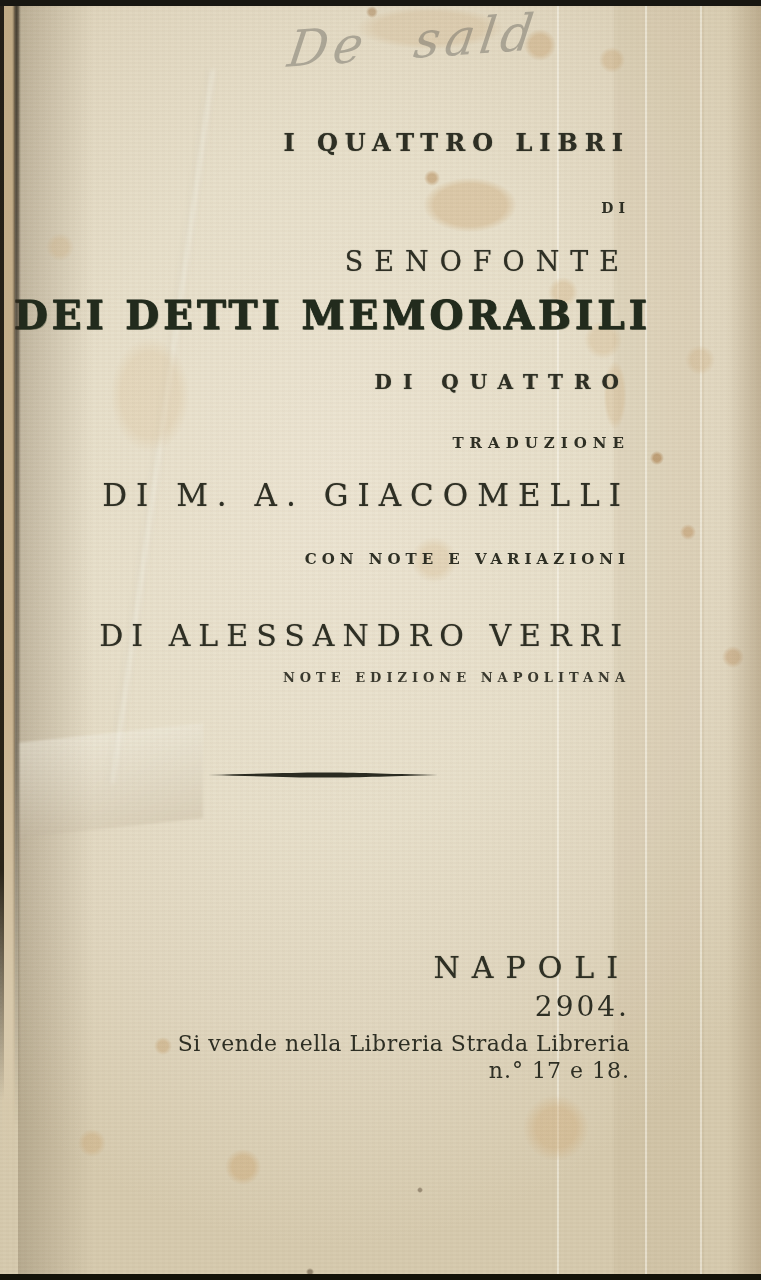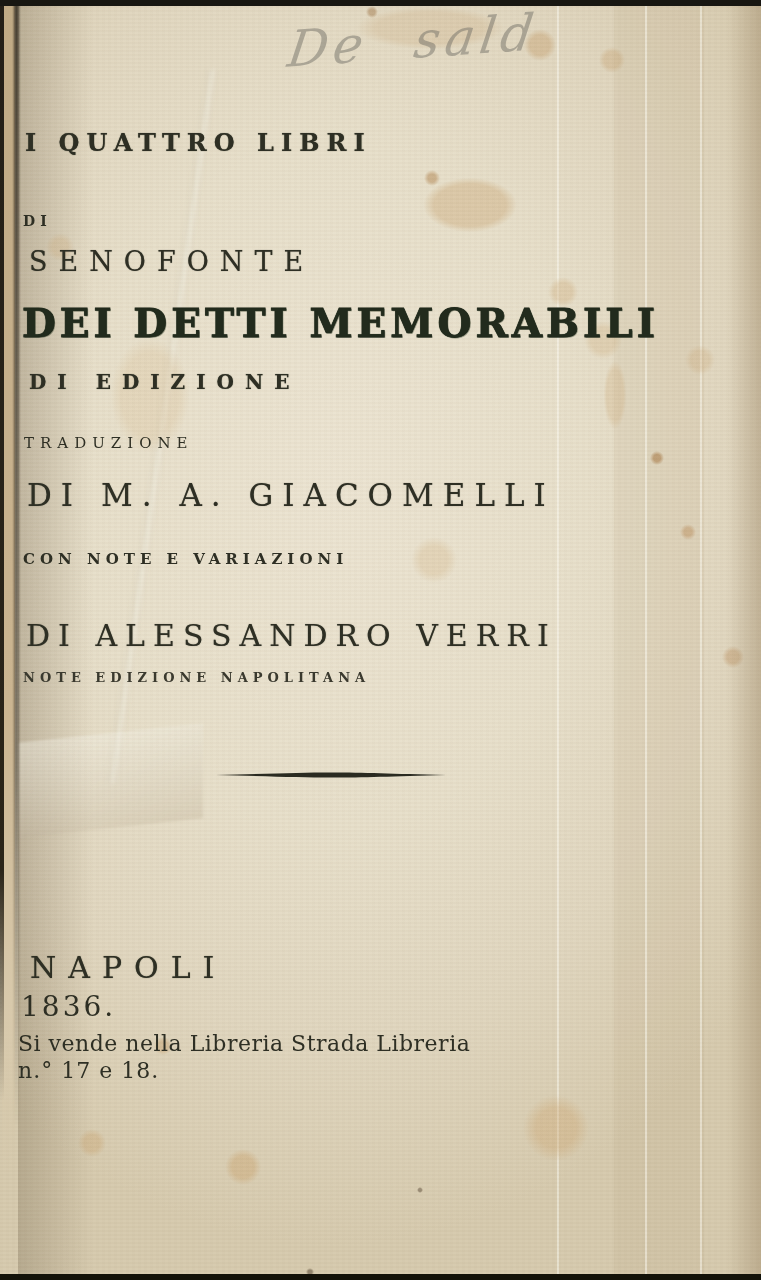--- a/index.html
+++ b/index.html
@@ -58,39 +58,39 @@
     radial-gradient(ellipse 48px 70px at 150px 395px, rgba(218,194,155,.32) 0 60%, transparent 82%),
     radial-gradient(circle at 556px 1128px, rgba(205,165,110,.36) 0 20px, transparent 33px),
     radial-gradient(circle at 243px 1167px, rgba(200,158,100,.38) 0 11px, transparent 18px),
     radial-gradient(circle at 92px 1143px, rgba(200,158,100,.32) 0 8px, transparent 14px),
     radial-gradient(circle at 163px 1046px, rgba(190,148,90,.36) 0 5px, transparent 9px),
     radial-gradient(circle at 420px 1190px, rgba(90,75,55,.5) 0 1.5px, transparent 3px),
     radial-gradient(circle at 310px 1272px, rgba(80,65,45,.5) 0 2px, transparent 4px),
     radial-gradient(ellipse 90px 26px at 430px 28px, rgba(196,158,108,.22) 0 60%, transparent 82%),
     radial-gradient(circle at 372px 12px, rgba(150,105,55,.42) 0 3px, transparent 6px);}
   
-  .col{position:absolute;left:10px;width:620px;text-align:left;color:#2e2f24;margin-left:8px;}
+  .col{position:absolute;left:10px;width:620px;text-align:right;color:#2e2f24;}
   .line{position:absolute;left:0;right:0;white-space:nowrap;}
   .inscription{
     position:absolute;left:288px;top:6px;width:420px;
     font-style:italic;font-size:50px;color:rgba(110,108,100,.48);
     transform:rotate(-4deg) skewX(-12deg);letter-spacing:5px;word-spacing:26px;
     white-space:nowrap;
   }
   .series{top:128px;font-size:24px;font-weight:bold;letter-spacing:7px;text-indent:7px;
     text-shadow:0 0 1px rgba(40,45,30,.8);}
-  .prep{top:213px;font-size:14px;font-weight:bold;letter-spacing:5px;text-indent:5px;}
+  .prep{top:200px;font-size:14px;font-weight:bold;letter-spacing:5px;text-indent:5px;}
   .author{top:246px;font-size:27px;letter-spacing:11px;text-indent:11px;
     text-shadow:0 0 1px rgba(46,47,36,.6);}
-  .main-title{top:300px;font-size:39px;font-weight:bold;letter-spacing:4px;text-indent:4px;
+  .main-title{top:292px;font-size:39px;font-weight:bold;letter-spacing:4px;text-indent:4px;
     color:#222b1d;-webkit-text-stroke:0.8px #222b1d;
     text-shadow:0 0 1px rgba(30,42,24,.9),1px 1px 0 rgba(30,42,24,.35);}
   .subtitle{top:370px;font-size:20px;font-weight:bold;letter-spacing:11px;text-indent:11px;
     text-shadow:0 0 1px rgba(40,45,30,.7);}
-  .trad{top:434px;font-size:15px;font-weight:normal;letter-spacing:6px;text-indent:6px;}
+  .trad{top:434px;font-size:15px;font-weight:bold;letter-spacing:6px;text-indent:6px;}
   .translator{top:477px;font-size:31px;letter-spacing:9px;text-indent:9px;
     text-shadow:0 0 1px rgba(46,47,36,.55);}
   .notes{top:550px;font-size:15px;font-weight:bold;letter-spacing:5px;text-indent:5px;}
   .notes-author{top:618px;font-size:30px;letter-spacing:8px;text-indent:8px;
     text-shadow:0 0 1px rgba(46,47,36,.55);}
   .edition{top:670px;font-size:13px;font-weight:bold;letter-spacing:5px;text-indent:5px;color:#3a392e;}
   .rule{position:absolute;left:198px;top:771px;width:230px;height:8px;}
   .rule svg{display:block;width:100%;height:100%;}
   .city{top:950px;font-size:30px;letter-spacing:12px;text-indent:12px;
     text-shadow:0 0 1px rgba(40,48,30,.7);}
@@ -113,35 +113,35 @@
   <div class="stains"></div>
   <div class="grain"></div>
 
   <div class="inscription">De sald</div>
 
   <div class="col" style="top:0;height:1280px;">
     <div class="line series">I QUATTRO LIBRI</div>
     <div class="line prep">DI</div>
     <div class="line author">SENOFONTE</div>
     <div class="line main-title">DEI DETTI MEMORABILI</div>
-    <div class="line subtitle">DI EDIZIONE</div>
+    <div class="line subtitle">DI QUATTRO</div>
     <div class="line trad">TRADUZIONE</div>
     <div class="line notes">CON NOTE E VARIAZIONI</div>
     <div class="line translator">DI M. A. GIACOMELLI</div>
     <div class="line notes-author">DI ALESSANDRO VERRI</div>
     <div class="line edition">NOTE EDIZIONE NAPOLITANA</div>
 
     <div class="rule">
       <svg viewBox="0 0 230 8" preserveAspectRatio="none" aria-hidden="true">
         <path d="M0,4 C55,2.6 85,1.4 115,1.4 C148,1.4 175,2.6 230,4 C175,5.4 148,6.6 115,6.6 C85,6.6 55,5.4 0,4 Z" fill="#2a2a20"></path>
       </svg>
     </div>
 
     <div class="line city">NAPOLI</div>
-    <div class="line year">1836.</div>
+    <div class="line year">2904.</div>
     <div class="line seller1">Si vende nella Libreria Strada Libreria</div>
     <div class="line seller2">n.° 17 e 18.</div>
   </div>
 
   <div class="edge-left-tan"></div>
   <div class="edge-left-dark"></div>
   <div class="gutter-line"></div>
   <div class="edge-right"></div>
   <div class="edge-top"></div>
   <div class="edge-bottom"></div>

